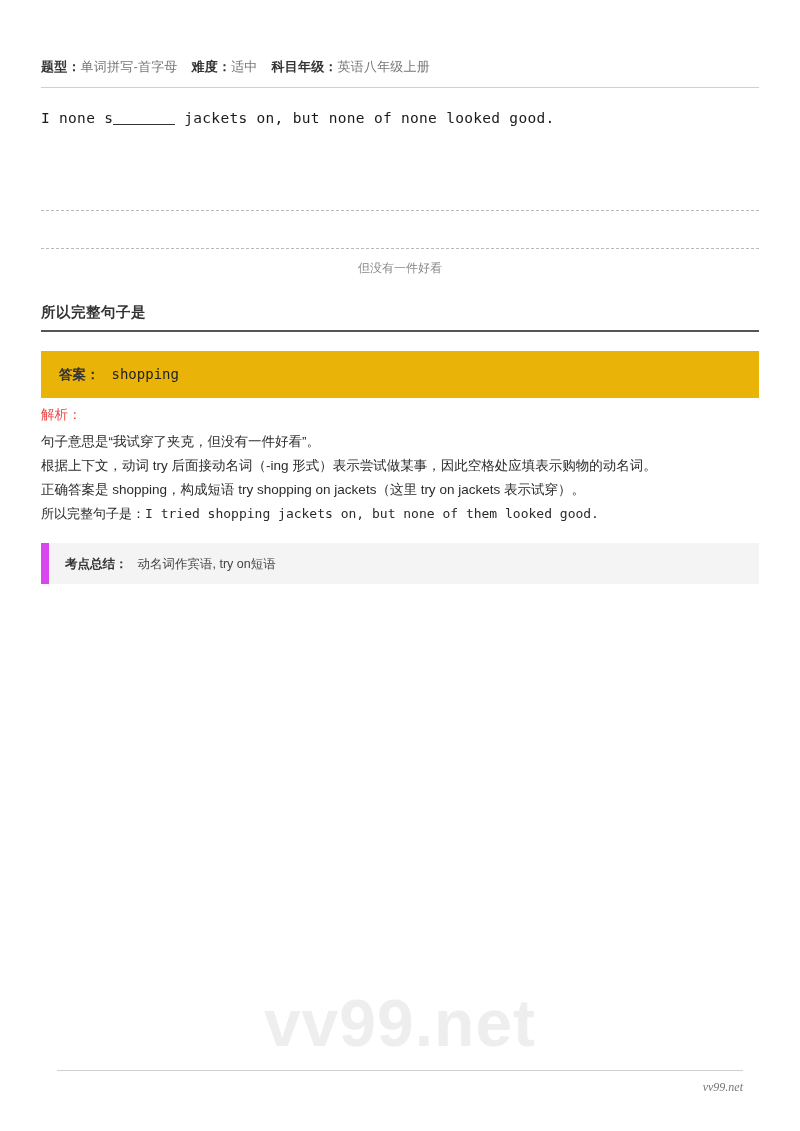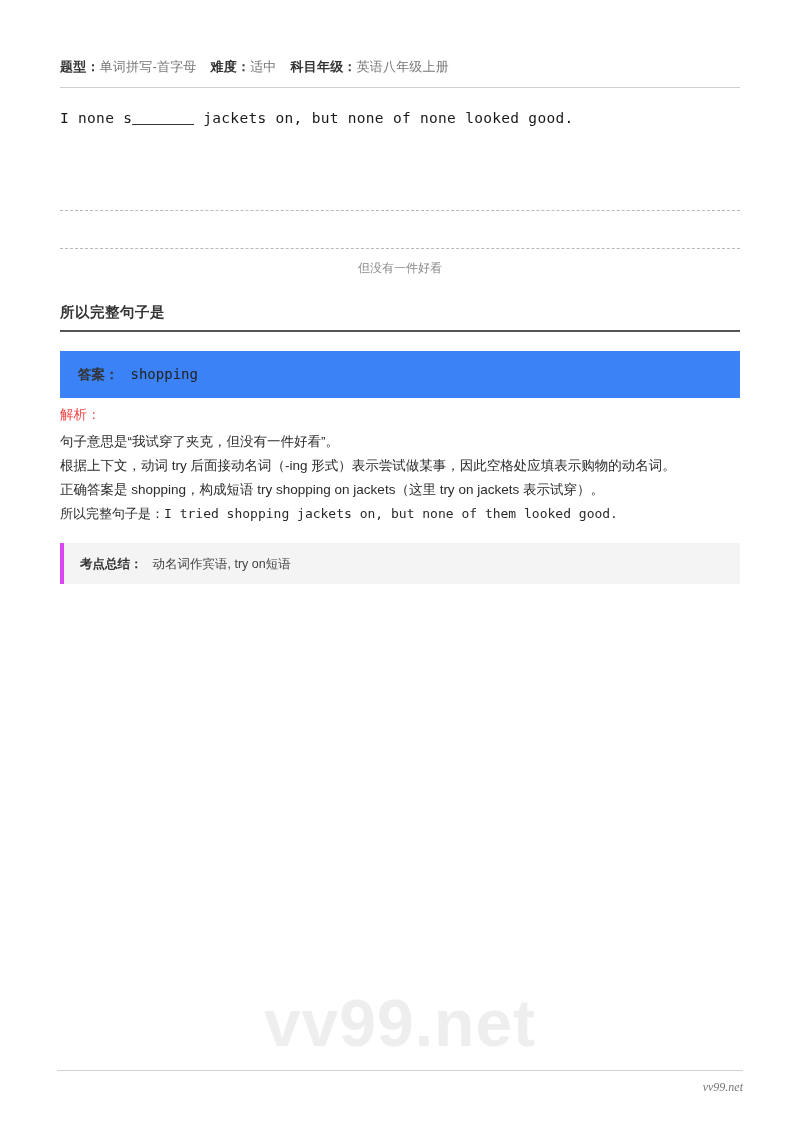--- a/index.html
+++ b/index.html
@@ -14,21 +14,21 @@
     color: #222222;
     position: relative;
     overflow: hidden;
   }
   .page {
     position: absolute;
     left: 0; top: 0;
     width: 800px;
     height: 1131px;
     box-sizing: border-box;
-    padding: 0 60px;
+    padding: 0 41px;
   }
 
   
   .meta-row {
     margin-top: 58px;
     font-size: 13px;
     color: #555555;
     font-family: "Liberation Sans", sans-serif;
     letter-spacing: 0.2px;
     white-space: nowrap;
@@ -89,21 +89,21 @@
     color: #333333;
     letter-spacing: 0.5px;
   }
   .section-rule {
     margin-top: 8px;
     border-top: 2px solid #555555;
   }
 
   .answer-box {
     margin-top: 19px;
-    background: #3b82f6;
+    background: #eab308;
     padding: 14px 18px;
     box-sizing: border-box;
   }
   .answer-label {
     font-family: "Liberation Sans", sans-serif;
     font-size: 13.5px;
     font-weight: bold;
     color: #333333;
   }
   .answer-value {
@@ -131,21 +131,21 @@
     margin: 0 0 1px 0;
   }
   .mono {
     font-family: "DejaVu Sans Mono", monospace;
     font-size: 13px;
   }
 
   .keypoint-box {
     margin-top: 18px;
     background: #f4f4f4;
-    border-left: 4px solid #d946ef;
+    border-left: 8px solid #d946ef;
     padding: 11px 16px;
     box-sizing: border-box;
   }
   .keypoint-label {
     font-family: "Liberation Sans", sans-serif;
     font-size: 12.5px;
     font-weight: bold;
     color: #333333;
   }
   .keypoint-value {

